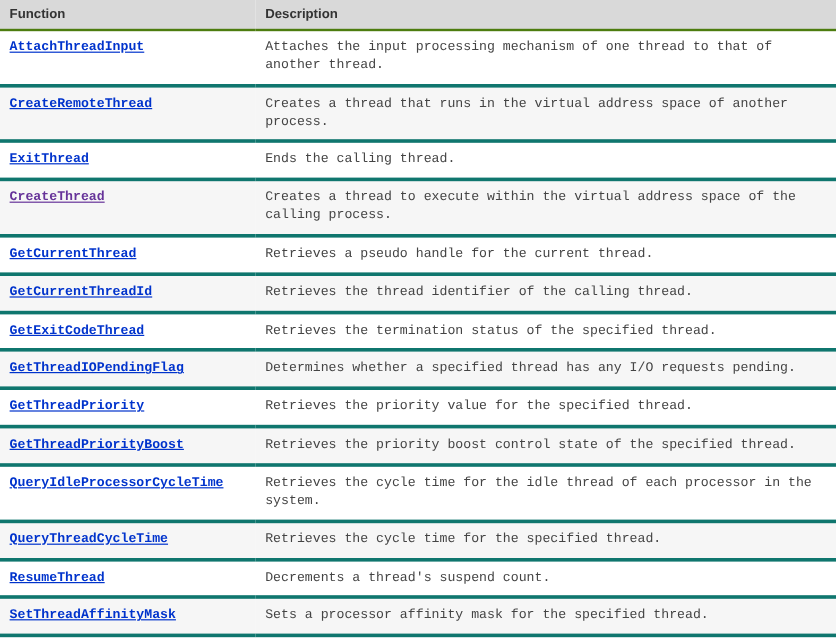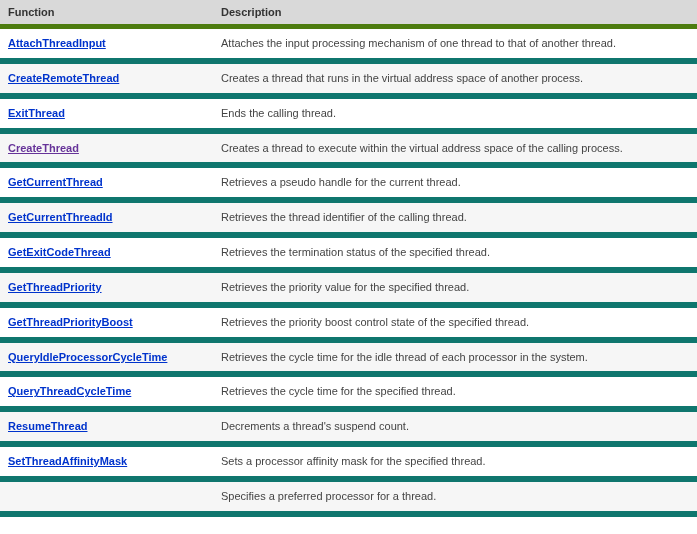--- a/index.html
+++ b/index.html
@@ -17,28 +17,29 @@
   }
   col.col-func { width: 213px; }
   col.col-desc { width: 484px; }
   thead th {
     background: #d9d9d9;
     text-align: left;
     font-weight: bold;
     padding: 6px 8px;
     color: #333;
     font-size: 11px;
-    border-bottom: 5px solid #4d7c0f;
+    border-bottom: 2px solid #4d7c0f;
   }
   tbody td {
     padding: 7px 8px;
-    border-bottom: 6px solid #0f766e;
+    border-bottom: 3px solid #0f766e;
     vertical-align: top;
     color: #444;
     line-height: 1.35;
+    font-family: Liberation Mono, monospace;
   }
   tbody tr:nth-child(even) td {
     background: #f6f6f6;
   }
   a.func-link {
     color: #0033cc;
     text-decoration: underline;
     font-weight: bold;
     cursor: pointer;
   }
@@ -83,20 +84,24 @@
       </tr>
       <tr>
         <td><a class="func-link">GetCurrentThreadId</a></td>
         <td>Retrieves the thread identifier of the calling thread.</td>
       </tr>
       <tr>
         <td><a class="func-link">GetExitCodeThread</a></td>
         <td>Retrieves the termination status of the specified thread.</td>
       </tr>
       <tr>
+        <td><a class="func-link">GetThreadIOPendingFlag</a></td>
+        <td>Determines whether a specified thread has any I/O requests pending.</td>
+      </tr>
+      <tr>
         <td><a class="func-link">GetThreadPriority</a></td>
         <td>Retrieves the priority value for the specified thread.</td>
       </tr>
       <tr>
         <td><a class="func-link">GetThreadPriorityBoost</a></td>
         <td>Retrieves the priority boost control state of the specified thread.</td>
       </tr>
       <tr>
         <td><a class="func-link">QueryIdleProcessorCycleTime</a></td>
         <td>Retrieves the cycle time for the idle thread of each processor in the system.</td>

